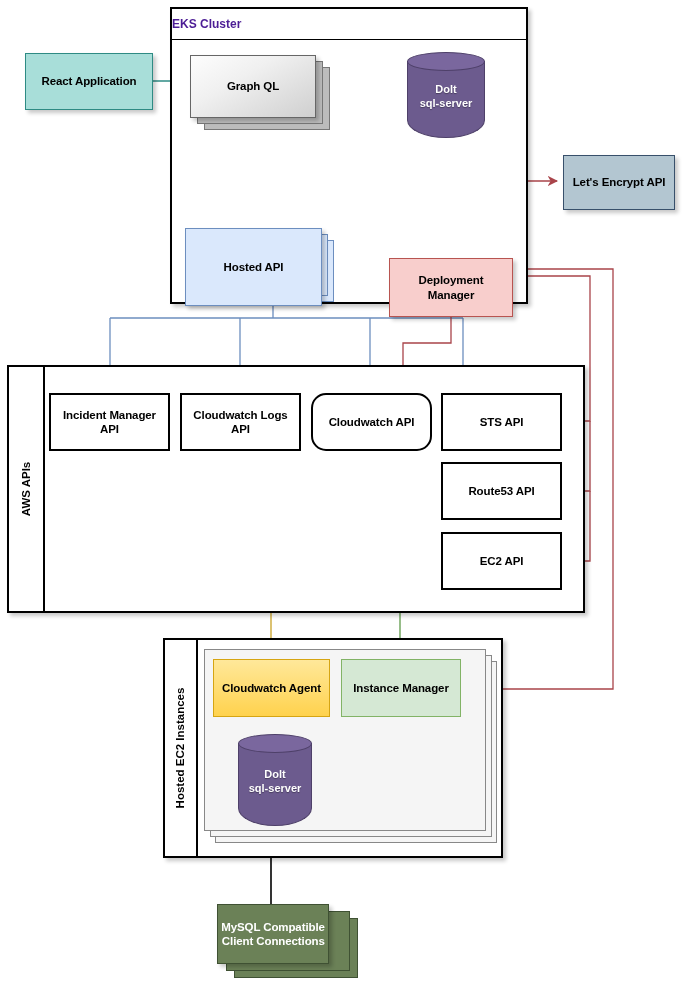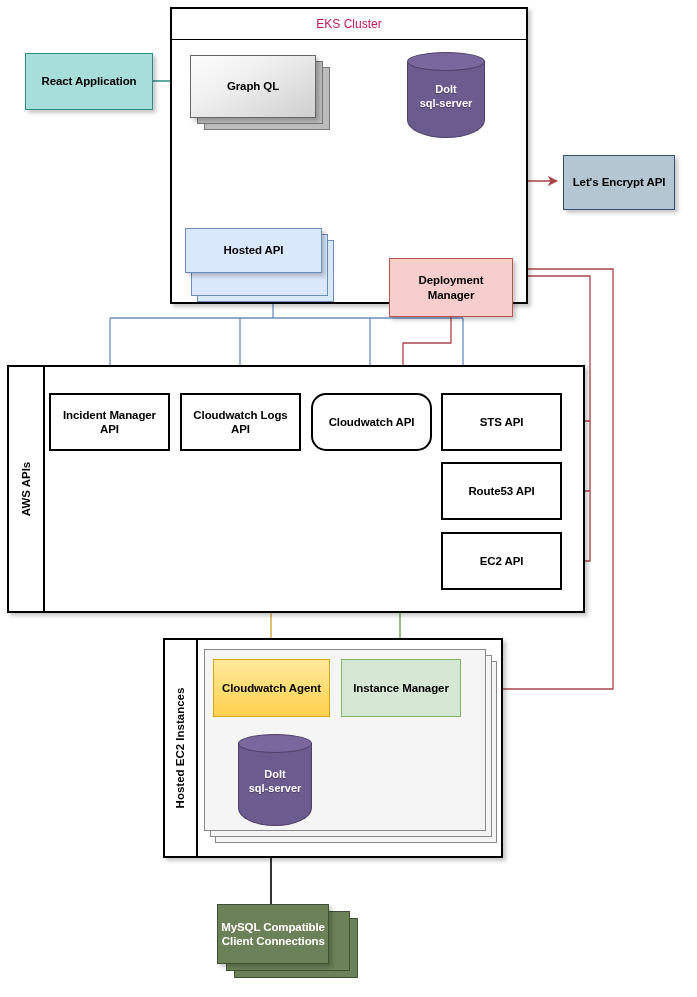--- a/index.html
+++ b/index.html
@@ -8,22 +8,22 @@
   #wires{position:absolute;left:0;top:0;width:697px;height:997px;pointer-events:none;}
 
   .node{position:absolute;box-sizing:border-box;display:flex;align-items:center;
         justify-content:center;text-align:center;font-weight:bold;font-size:11.5px;
         line-height:1.25;color:#000;letter-spacing:-.1px;}
   .shadow{box-shadow:3px 3px 4px rgba(0,0,0,.22);}
 
   
   .container{position:absolute;box-sizing:border-box;border:2px solid #000;background:#fff;}
   .c-title{position:absolute;box-sizing:border-box;border-bottom:1px solid #000;
-           display:flex;align-items:center;justify-content:center;
-           font-weight:normal;font-size:12px;color:#be185d;}
+           display:flex;align-items:center;
+           font-weight:bold;font-size:12px;color:#4c1d95;}
   .vband{position:absolute;box-sizing:border-box;border-right:2px solid #000;
          display:flex;align-items:center;justify-content:center;}
   .vlabel{transform:rotate(-90deg);white-space:nowrap;font-weight:bold;font-size:11.5px;color:#000;}
 
   
   .panel{position:absolute;box-sizing:border-box;border:1px solid #888;background:#f5f5f5;}
 
   .teal{background:#a8ded9;border:1.4px solid #2e8b84;}
   .greyblue{background:#b3c6d1;border:1.4px solid #38506b;justify-content:center;}
   .pink{background:#f8cecc;border:1.4px solid #b85450;margin-top:15px;}
@@ -133,21 +133,21 @@
     <div class="body"></div>
     <div class="top"></div>
     <div class="ctext">
       <div>Dolt</div>
       <div>sql-server</div>
     </div>
   </div>
 
   <div class="node blueback" style="left:197px;top:240px;width:137px;height:62px;"></div>
   <div class="node blueback" style="left:191px;top:234px;width:137px;height:62px;"></div>
-  <div class="node blue shadow" style="left:185px;top:228px;width:137px;height:45px;text-align:right;">
+  <div class="node blue shadow" style="left:185px;top:228px;width:137px;height:78px;text-align:right;">
     <span>Hosted API</span>
   </div>
 
   <div class="node pink shadow" style="left:389px;top:243px;width:124px;height:59px;">
     <span>
       <span>Deployment</span><br>
       <span>Manager</span>
     </span>
   </div>
 

